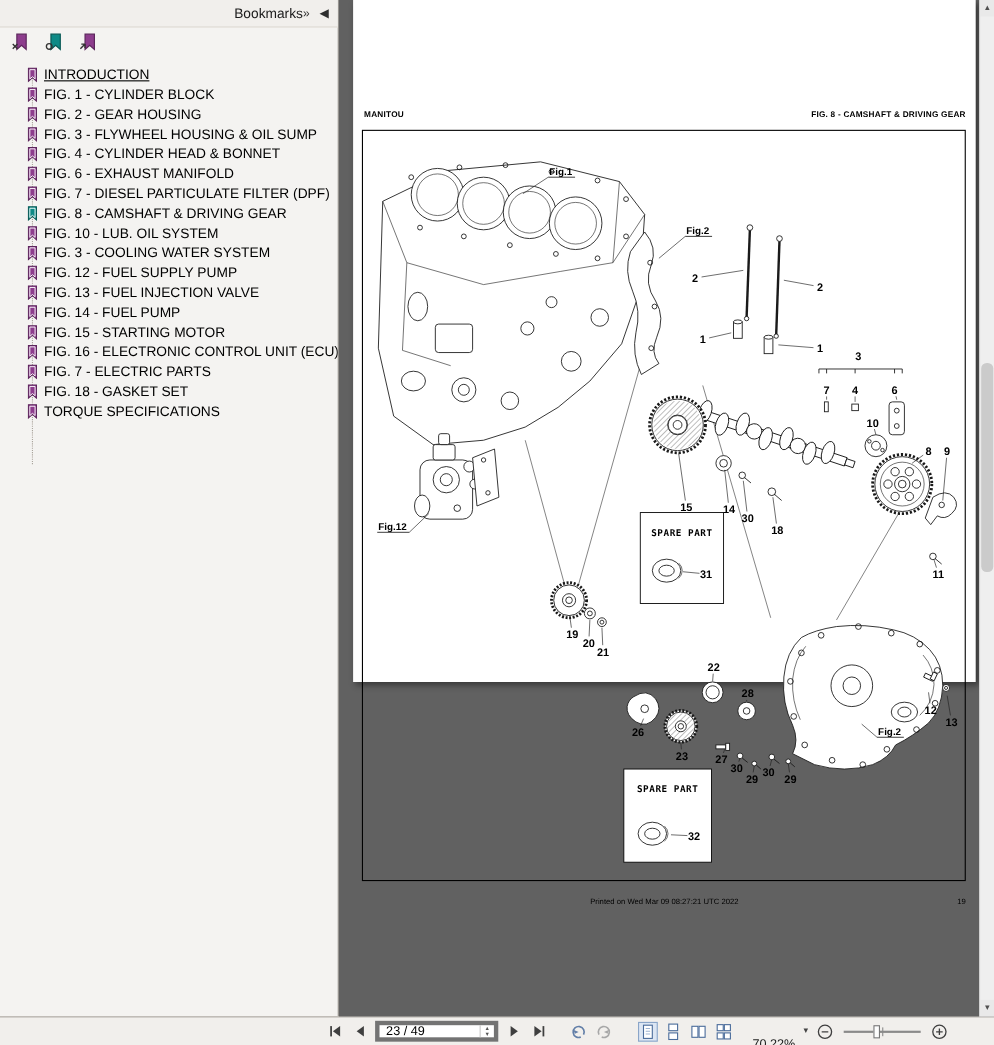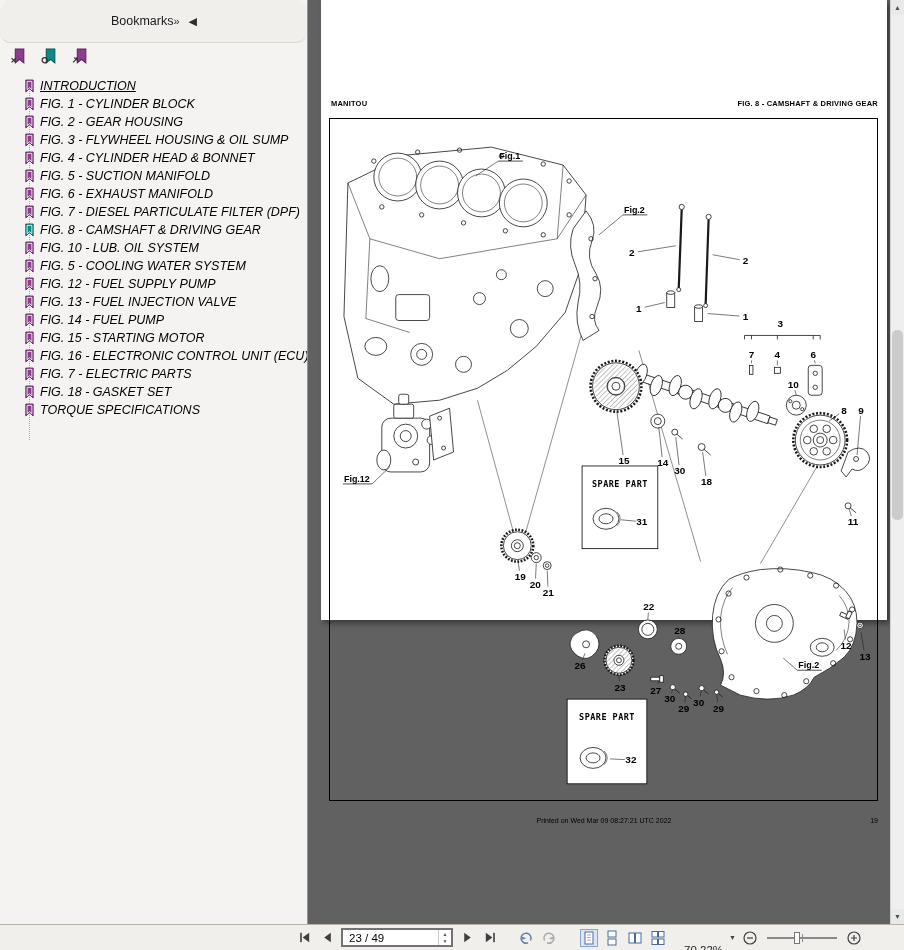--- a/index.html
+++ b/index.html
@@ -2,26 +2,26 @@
 <html><head>
 <meta charset="utf-8">
 <style>
   * { margin:0; padding:0; box-sizing:border-box; }
   html,body { width:904px; height:950px; overflow:hidden; font-family:"Liberation Sans",sans-serif; background:#616161; }
   .app { width:904px; height:950px; display:flex; flex-direction:column; }
   .main-row { flex:1; display:flex; min-height:0; }
 
   
   .panel { width:308px; background:#f4f3f1; border-right:1px solid #98948e; display:flex; flex-direction:column; }
-  .panel-header { height:43px; display:flex; align-items:center; justify-content:center; padding:0 8px 0 9px; background:#f1efec; border-bottom:1px solid #ddd9d2; font-size:12.5px; color:#1a1a1a;border-radius:11px; }
+  .panel-header { height:25px; display:flex; align-items:center; justify-content:flex-end; padding:0 8px 0 9px; background:#f1efec; border-bottom:1px solid #ddd9d2; font-size:12.5px; color:#1a1a1a; }
   .panel-header-icons { display:flex; gap:9px; color:#2e2e2e; }
   .ph-icon { cursor:pointer; font-size:11px; line-height:1; }
   .panel-toolbar { height:27px; display:flex; align-items:center; gap:14px; padding:0 0 0 10px; }
   .tbm { width:17px; height:17px; cursor:pointer; }
-  .bookmark-list { flex:1; position:relative; padding:7px 0 0 24px; overflow:hidden;font-style:italic; }
+  .bookmark-list { flex:1; position:relative; padding:7px 0 0 24px; overflow:hidden; }
   .bookmark-list::before { content:""; position:absolute; left:29px; top:10px; height:360px; border-left:1px dotted #a9a49c; }
   .bm-row { height:18px; display:flex; align-items:center; gap:5px; cursor:pointer; position:relative; }
   .bm-icon { width:11px; height:14px; flex:none; }
   .bm-label { font-size:12.5px; color:#000; white-space:nowrap; }
   .bm-row.selected .bm-label { text-decoration:underline; }
 
   
   .doc-area { flex:1; position:relative; background:#616161; min-width:0; }
   .page { position:absolute; left:13px; top:0; width:566px; height:620px; background:#fff; box-shadow:3px 3px 6px rgba(0,0,0,.45); }
   .page-head { position:absolute; top:99px; left:10px; right:9px; display:flex; justify-content:space-between; font-size:7.5px; font-weight:bold; color:#000; letter-spacing:.2px; }
@@ -33,21 +33,21 @@
 
   .v-scrollbar { position:absolute; right:0; top:0; bottom:0; width:14px; background:#efefef; border-left:1px solid #d2d2d2; }
   .sb-btn { position:absolute; left:0; width:13px; height:15px; display:flex; align-items:center; justify-content:center; color:#4f4f4f; font-size:7px; cursor:pointer; background:#e9e9e9; }
   .sb-up { top:0; } .sb-down { bottom:0; }
   .sb-thumb { position:absolute; left:1px; width:11px; top:330px; height:190px; background:#cbcbcb; border-radius:5px; cursor:pointer; }
 
   
   .status-bar { height:26px; background:#f1efec; border-top:1px solid #b6b2ab; display:flex; align-items:center; gap:5px; padding-left:295px; }
   .tb-btn { width:18px; height:18px; display:flex; align-items:center; justify-content:center; cursor:pointer; flex:none; }
   .tb-btn.active { background:#dce6f3; border:1px solid #8aa5c8; }
-  .page-box { width:112px; height:19px; background:#fff; border:2px solid #737373; display:flex; align-items:center; position:relative; font-size:11.5px; padding-left:6px; color:#000; flex:none; }
+  .page-box { width:112px; height:19px; background:#fff; border:4px solid #737373; display:flex; align-items:center; position:relative; font-size:11.5px; padding-left:6px; color:#000; flex:none; }
   .spinner { position:absolute; right:0; top:0; bottom:0; width:13px; border-left:1px solid #c9c9c9; display:flex; flex-direction:column; }
   .spin-btn { flex:1; display:flex; align-items:center; justify-content:center; font-size:5px; color:#555; cursor:pointer; }
   .zoom-label { font-size:11.5px; color:#1e1e1e; margin-left:12px; cursor:pointer;margin-top:24px; }
   .caret { font-size:7px; color:#444; margin-left:1px; cursor:pointer; }
   .zoom-slider { width:70px; height:18px; position:relative; margin:0 3px; cursor:pointer; }
   .zoom-track { position:absolute; top:8.5px; left:0; right:0; height:1.5px; background:#8a8a8a; }
   .zoom-tick { position:absolute; top:5px; left:50%; width:1px; height:8px; background:#8a8a8a; }
   .zoom-handle { position:absolute; top:3px; left:27px; width:6px; height:12px; background:#fdfdfd; border:1px solid #767676; }
   .gap8 { width:8px; flex:none; } .gap12 { width:12px; flex:none; }
 
@@ -119,27 +119,20 @@
               <path d="M2 1h8v13l-4-3.6L2 14z" fill="#8d3d8d" stroke="#5c265c" stroke-width="1"></path>
               <path d="M3.4 2.4h5.2v9.2L6 9.4l-2.6 2.2z" fill="none" stroke="#fff" stroke-width="0.9"></path>
             </svg>
             <span class="bm-label">FIG. 4 - CYLINDER HEAD &amp; BONNET</span>
           </div>
           <div class="bm-row">
             <svg class="bm-icon" viewBox="0 0 12 15">
               <path d="M2 1h8v13l-4-3.6L2 14z" fill="#8d3d8d" stroke="#5c265c" stroke-width="1"></path>
               <path d="M3.4 2.4h5.2v9.2L6 9.4l-2.6 2.2z" fill="none" stroke="#fff" stroke-width="0.9"></path>
             </svg>
-            <span class="bm-label">FIG. 5 - SUCTION MANIFOLD</span>
-          </div>
-          <div class="bm-row">
-            <svg class="bm-icon" viewBox="0 0 12 15">
-              <path d="M2 1h8v13l-4-3.6L2 14z" fill="#8d3d8d" stroke="#5c265c" stroke-width="1"></path>
-              <path d="M3.4 2.4h5.2v9.2L6 9.4l-2.6 2.2z" fill="none" stroke="#fff" stroke-width="0.9"></path>
-            </svg>
             <span class="bm-label">FIG. 6 - EXHAUST MANIFOLD</span>
           </div>
           <div class="bm-row">
             <svg class="bm-icon" viewBox="0 0 12 15">
               <path d="M2 1h8v13l-4-3.6L2 14z" fill="#8d3d8d" stroke="#5c265c" stroke-width="1"></path>
               <path d="M3.4 2.4h5.2v9.2L6 9.4l-2.6 2.2z" fill="none" stroke="#fff" stroke-width="0.9"></path>
             </svg>
             <span class="bm-label">FIG. 7 - DIESEL PARTICULATE FILTER (DPF)</span>
           </div>
           <div class="bm-row">
@@ -154,21 +147,21 @@
               <path d="M2 1h8v13l-4-3.6L2 14z" fill="#8d3d8d" stroke="#5c265c" stroke-width="1"></path>
               <path d="M3.4 2.4h5.2v9.2L6 9.4l-2.6 2.2z" fill="none" stroke="#fff" stroke-width="0.9"></path>
             </svg>
             <span class="bm-label">FIG. 10 - LUB. OIL SYSTEM</span>
           </div>
           <div class="bm-row">
             <svg class="bm-icon" viewBox="0 0 12 15">
               <path d="M2 1h8v13l-4-3.6L2 14z" fill="#8d3d8d" stroke="#5c265c" stroke-width="1"></path>
               <path d="M3.4 2.4h5.2v9.2L6 9.4l-2.6 2.2z" fill="none" stroke="#fff" stroke-width="0.9"></path>
             </svg>
-            <span class="bm-label">FIG. 5 - COOLING WATER SYSTEM</span>
+            <span class="bm-label">FIG. 3 - COOLING WATER SYSTEM</span>
           </div>
           <div class="bm-row">
             <svg class="bm-icon" viewBox="0 0 12 15">
               <path d="M2 1h8v13l-4-3.6L2 14z" fill="#8d3d8d" stroke="#5c265c" stroke-width="1"></path>
               <path d="M3.4 2.4h5.2v9.2L6 9.4l-2.6 2.2z" fill="none" stroke="#fff" stroke-width="0.9"></path>
             </svg>
             <span class="bm-label">FIG. 12 - FUEL SUPPLY PUMP</span>
           </div>
           <div class="bm-row">
             <svg class="bm-icon" viewBox="0 0 12 15">

